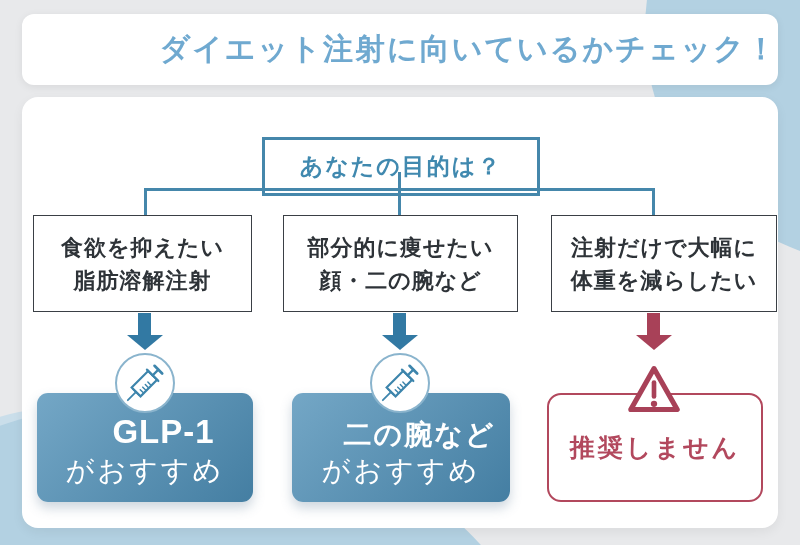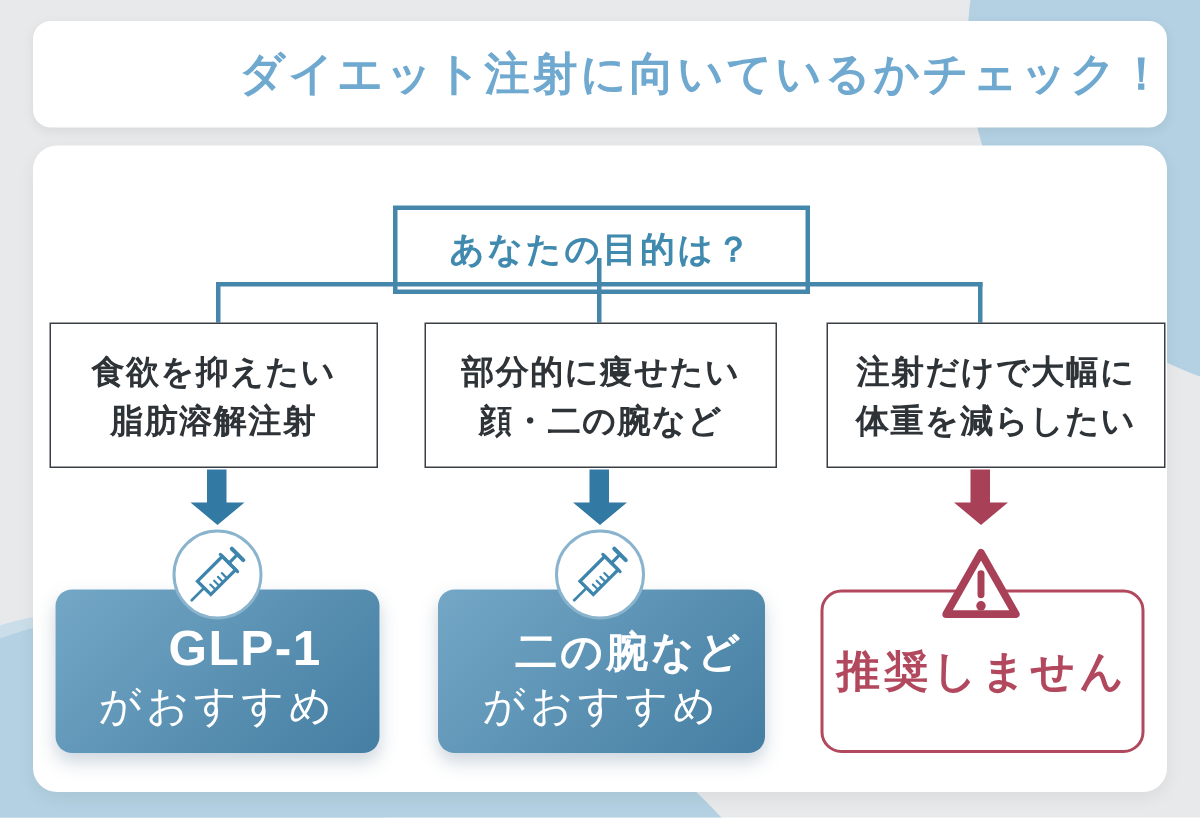--- a/index.html
+++ b/index.html
@@ -64,21 +64,21 @@
   .result-teal{background:linear-gradient(135deg,#74A7C6 0%,#447EA2 100%);
     box-shadow:0 6px 12px rgba(90,120,145,.30);color:#fff;display:flex;flex-direction:column;
     align-items:center;justify-content:flex-end;padding-bottom:12px;}
   .res-1{left:15px;width:216px;}
   .res-2{left:270px;width:218px;}
   .res-3{left:525px;width:216px;background:#fff;border:2px solid #B2485D;border-radius:14px;
     display:flex;align-items:center;justify-content:center;}
   .result-main{font-size:33px;font-weight:bold;letter-spacing:1px;line-height:1.25;margin-left:37px;}
   .res-2 .result-main{font-size:28px;letter-spacing:2px;}
   .result-sub{font-size:28px;letter-spacing:3px;margin-top:0;}
-  .result-no{font-size:29px;font-weight:bold;color:#B2485D;letter-spacing:3px;}
+  .result-no{font-size:25px;font-weight:bold;color:#B2485D;letter-spacing:3px;}
 </style>
 </head>
 <body>
 
 <div class="page">
 
   <div class="bg-circle c-tr"></div>
   <div class="bg-circle c-bl2"></div>
   <div class="bg-circle c-bl"></div>
 

